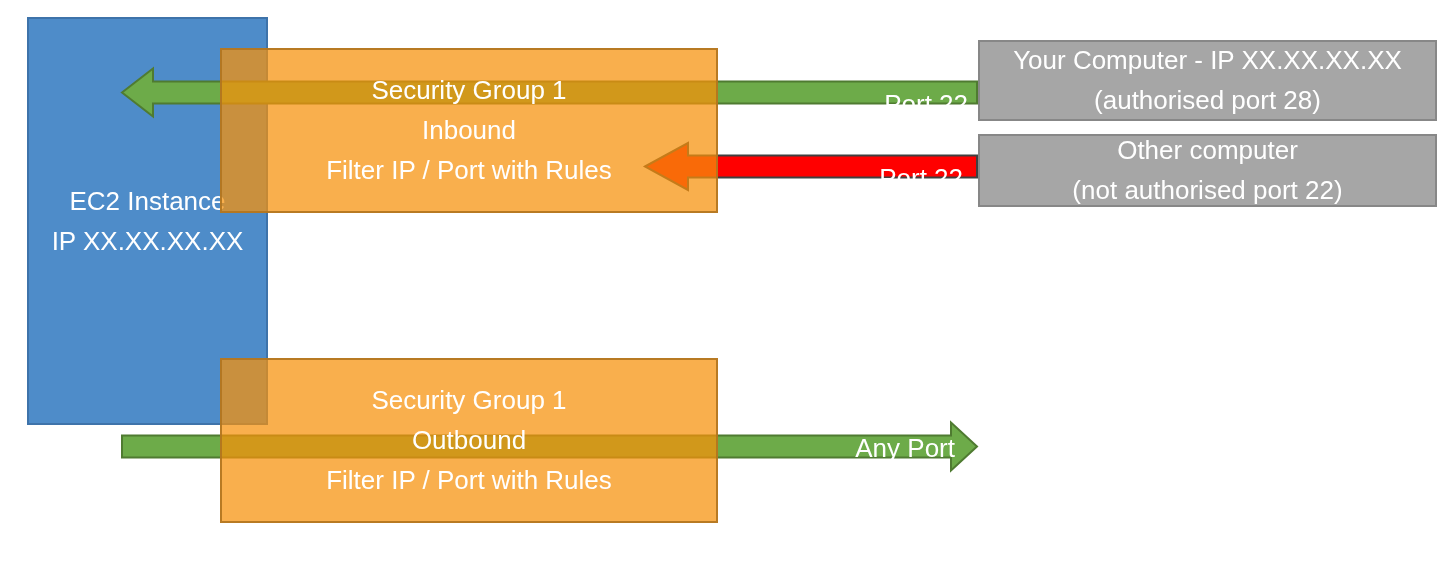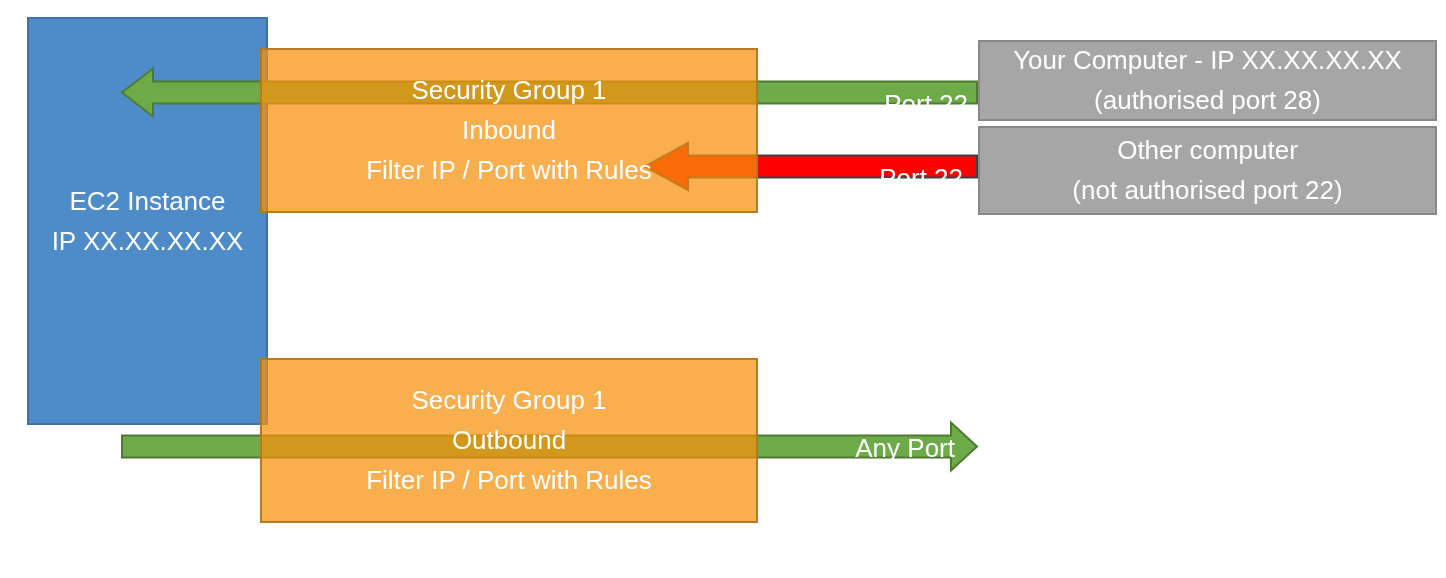--- a/index.html
+++ b/index.html
@@ -54,33 +54,32 @@
     fill: var(--deny-red, #FF0000);
     stroke: var(--deny-red-border, #404040);
     stroke-width: 2;
   }
 
   
   .sg-box {
     background: var(--sg-orange-fill, rgba(247,145,11,0.73));
     border: 2px solid var(--sg-orange-border, rgba(176,116,31,0.9));
     z-index: 3;
-    margin-left: 40px;
   }
   #sg-inbound-box  { left: 220px; top: 48px;  width: 498px; height: 165px; }
   #sg-outbound-box { left: 220px; top: 358px; width: 498px; height: 165px; }
 
   
   .gray-box {
     background: var(--node-gray, #A6A6A6);
     border: 2px solid var(--node-gray-border, #878787);
     z-index: 3;
   }
   #your-computer-box  { left: 978px; top: 40px;  width: 459px; height: 81px; }
-  #other-computer-box { left: 978px; top: 126px; width: 459px; height: 89px; }
+  #other-computer-box { left: 978px; top: 134px; width: 459px; height: 73px; }
   #www-box            { left: 985px; top: 388px; width: 247px; height: 98px; }
 
   
   .arrow-label {
     position: absolute;
     width: 150px;
     font-size: 26px;
     line-height: 33px;
     text-align: right;
     white-space: nowrap;

